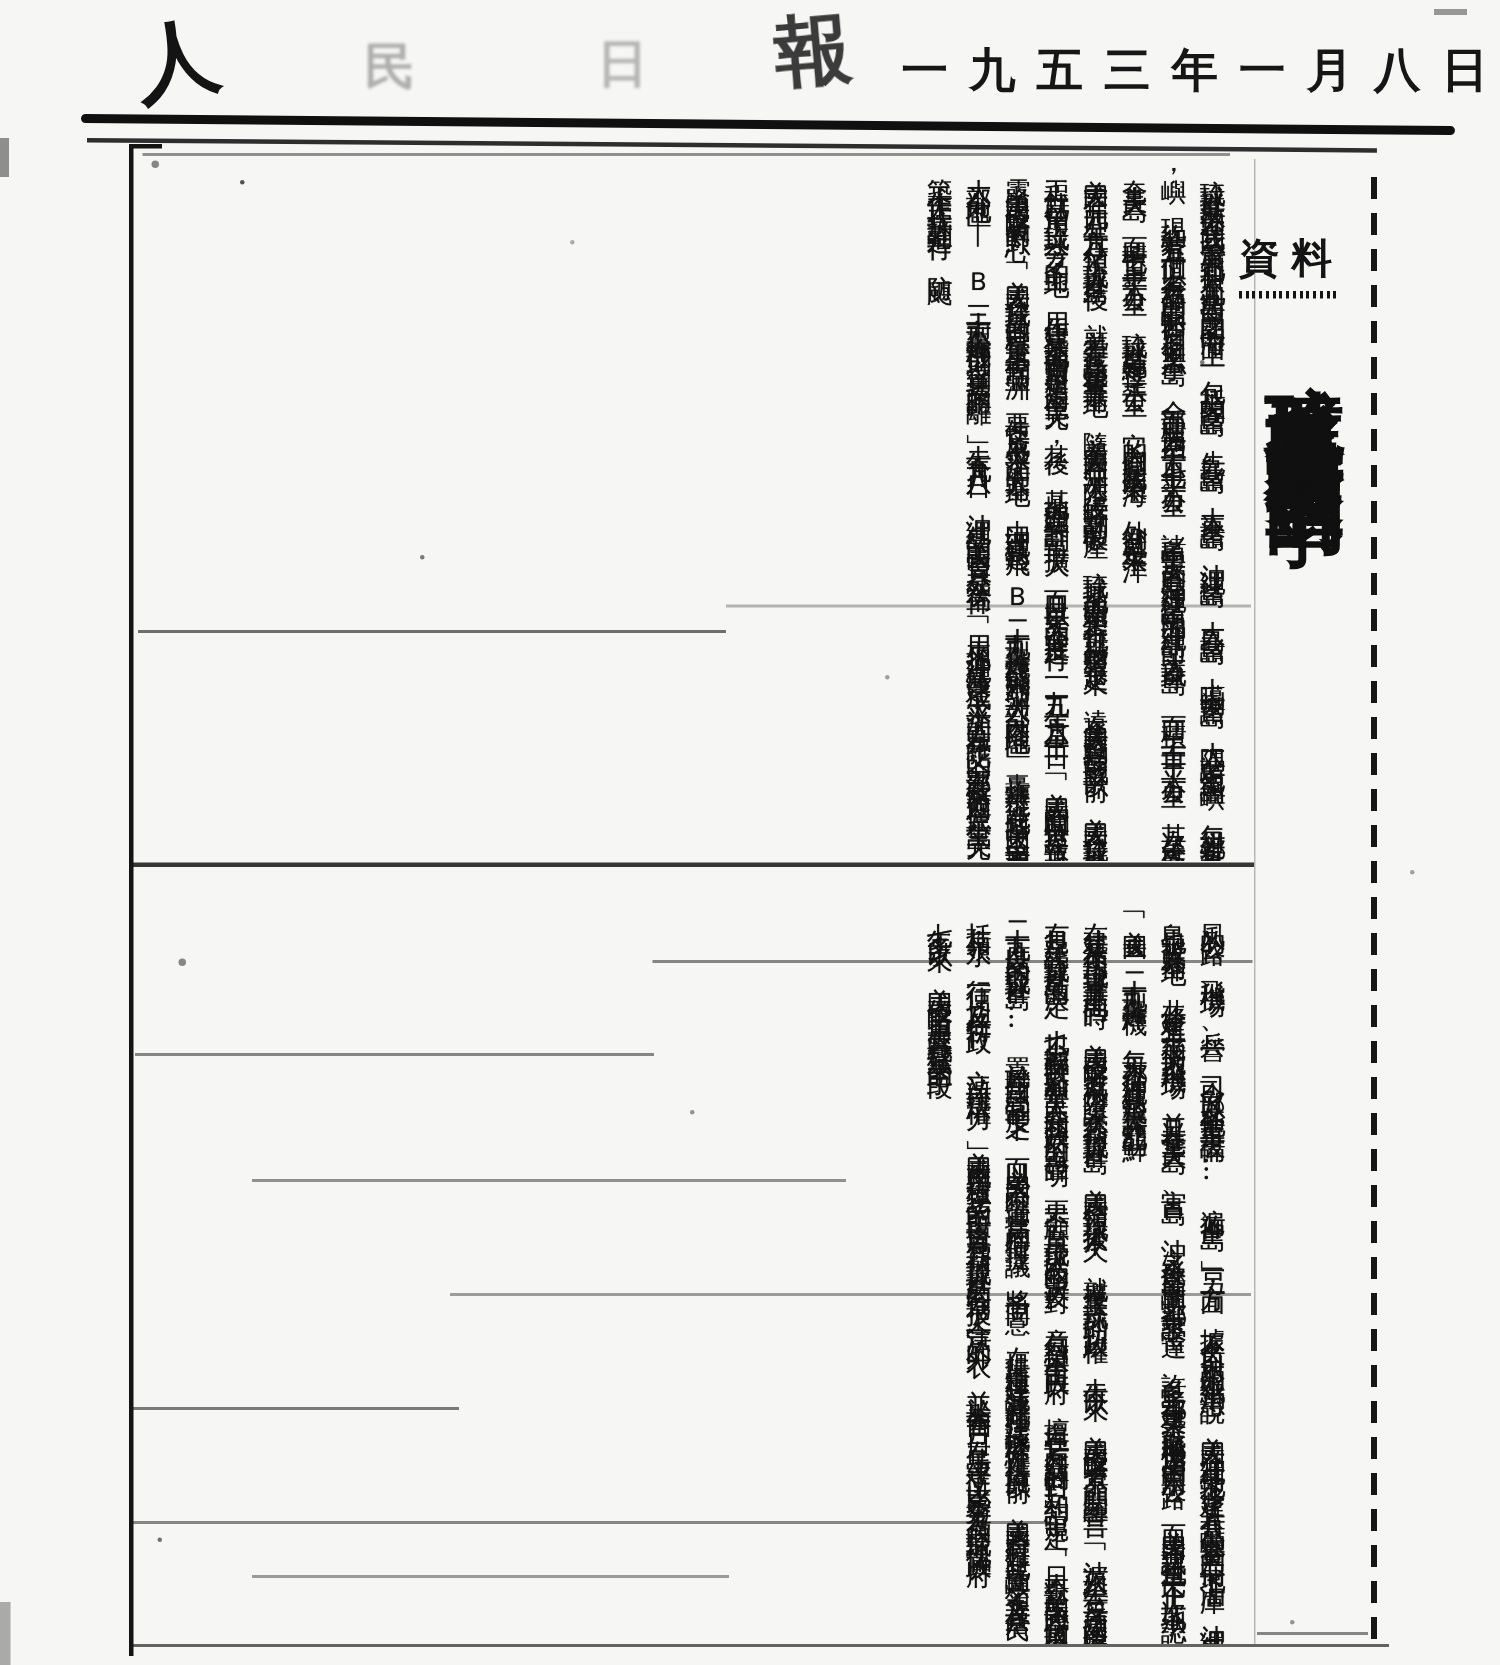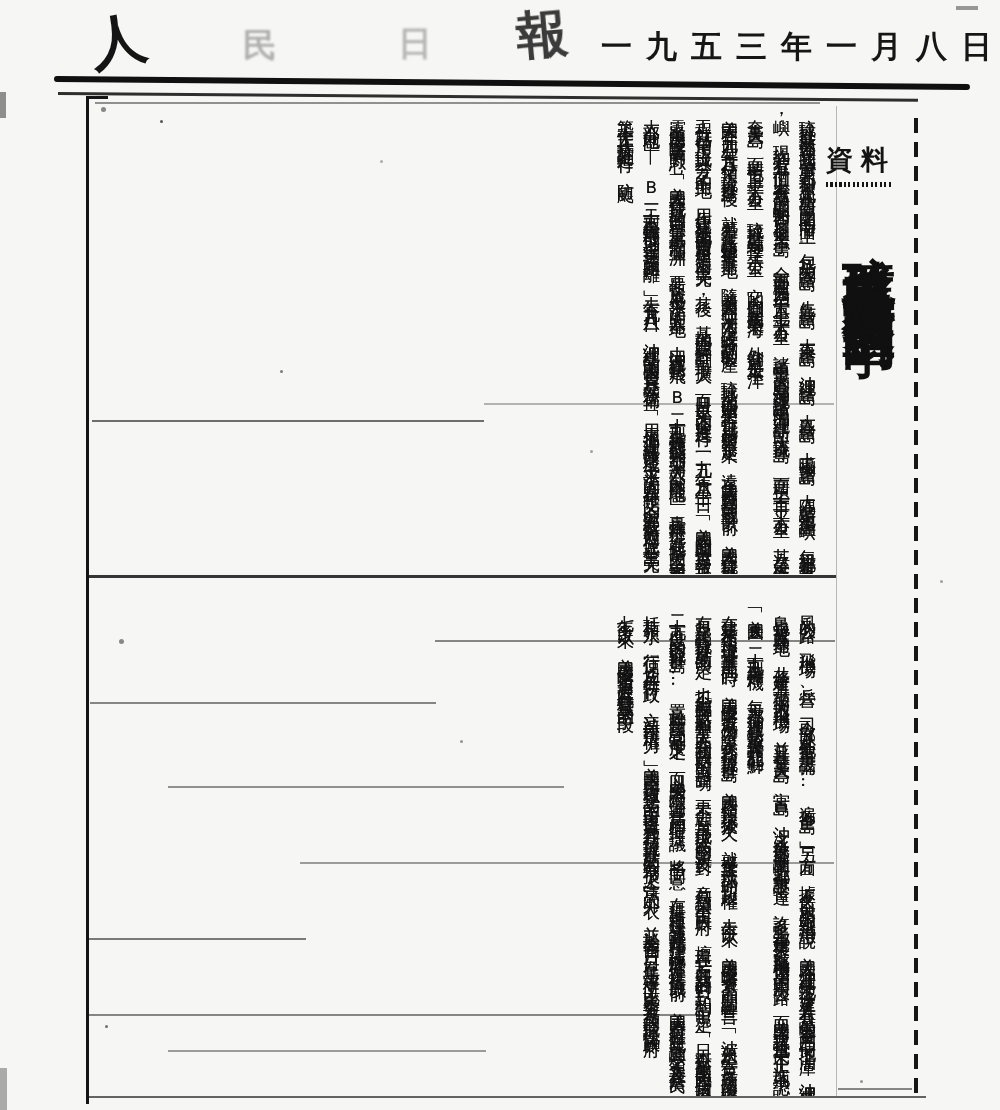--- a/index.html
+++ b/index.html
@@ -27,21 +27,21 @@
   
   .left-border{position:absolute;left:86px;top:96px;width:3px;height:1008px;background:#141414;}
   .left-border-serif{position:absolute;left:86px;top:96px;width:22px;height:2.5px;background:#141414;}
   .dash-rule{
     position:absolute;left:914px;top:118px;width:3.5px;height:982px;
     background:repeating-linear-gradient(180deg,#161616 0 15px,transparent 15px 24px);
   }
   .sep-vert{position:absolute;left:836px;top:106px;width:1px;height:990px;background:rgba(20,20,20,.28);}
   .hline{position:absolute;background:#141414;height:1.5px;}
   
-  .kicker{position:absolute;left:826px;top:142px;width:78px;}
+  .kicker{position:absolute;left:826px;top:154px;width:78px;}
   .kicker-label{font-size:27px;font-weight:bold;letter-spacing:8px;color:#141414;filter:blur(.3px);}
   .kicker-underline{
     margin-top:4px;width:66px;height:5px;
     background:repeating-linear-gradient(90deg,#151515 0 2px,transparent 2px 4.5px);
   }
   
   .headline{
     position:absolute;left:839px;top:212px;height:884px;
     writing-mode:vertical-rl;
     font-size:53px;font-weight:bold;letter-spacing:5px;line-height:1.18;

